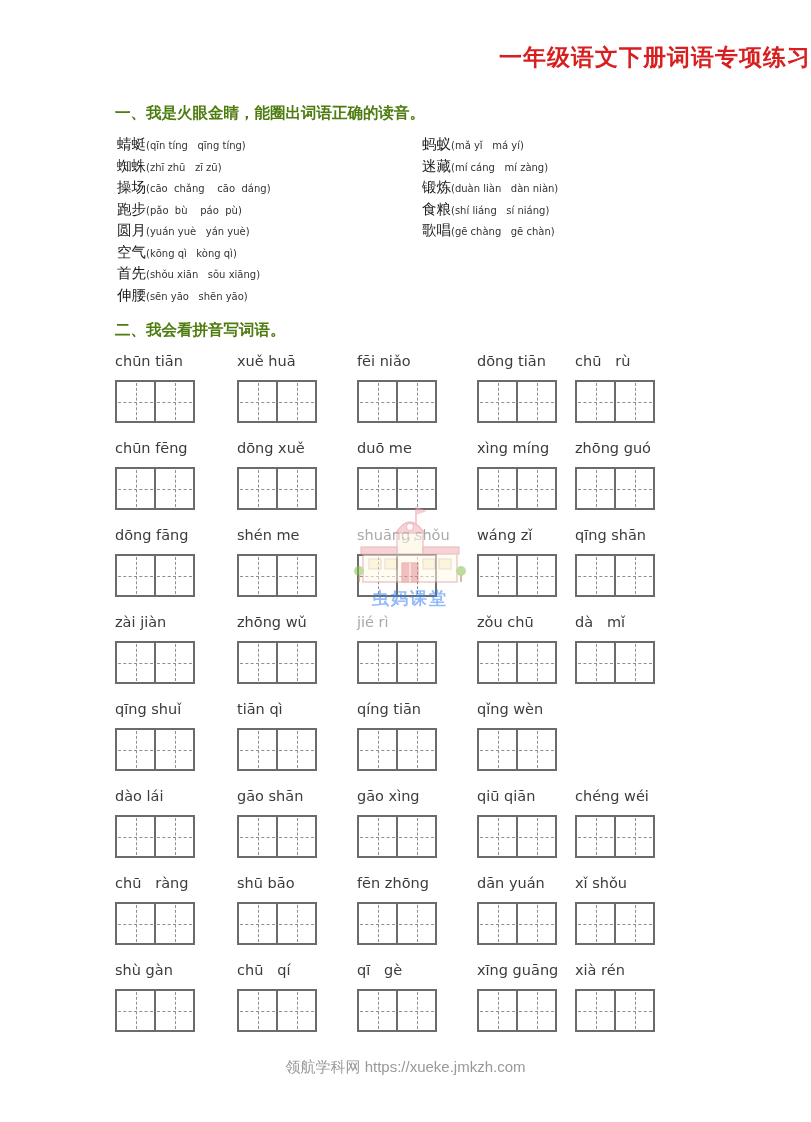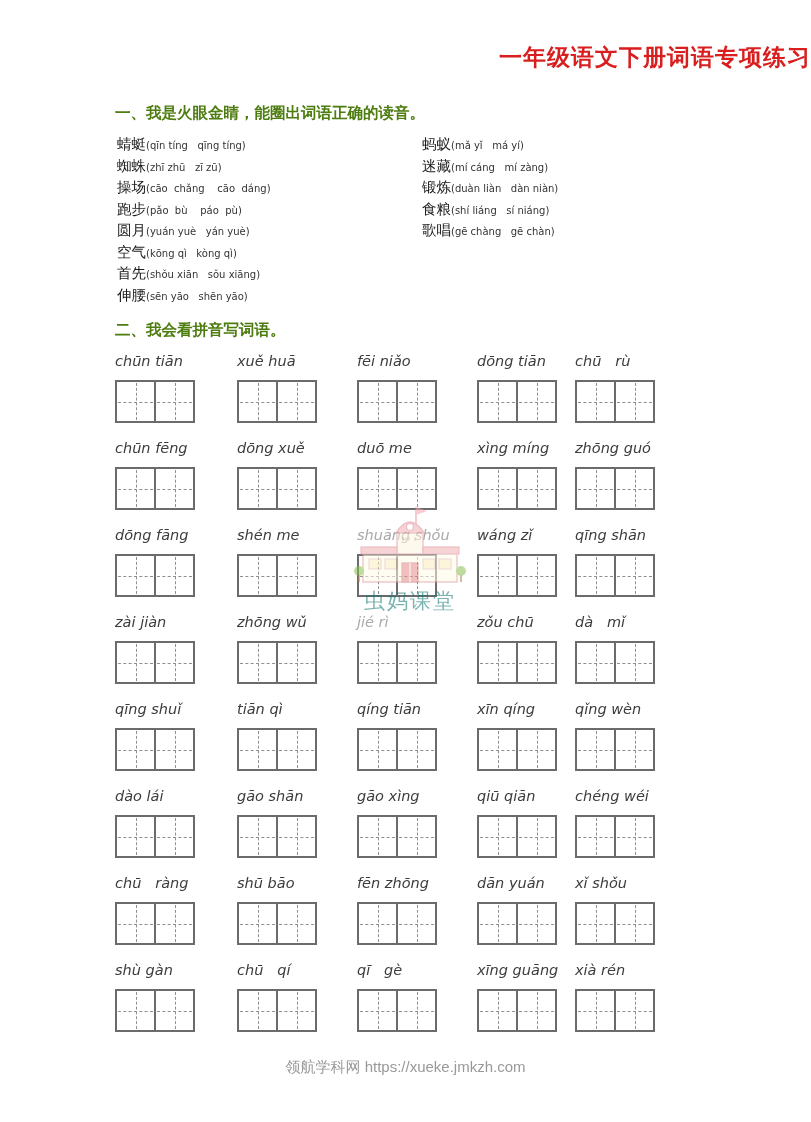--- a/index.html
+++ b/index.html
@@ -24,21 +24,21 @@
     font-size:14.5px; line-height:21.5px;
   }
   .w-item { white-space:pre; }
   .w-item .cn { font-family:"Liberation Serif", serif; color:#1a1a1a; }
   .w-item .opts { font-family:"DejaVu Sans", sans-serif; color:#333; font-size:10px; }
   
   .s2-grid { margin-left:115px; margin-top:12px; }
   .s2-row { display:grid; grid-template-columns:122px 120px 120px 98px 88px; margin-bottom:17px; }
   .s2-label {
     font-family:"DejaVu Sans", sans-serif; font-size:14.5px; color:#3c3c3c;
-    height:27px; white-space:pre;font-style:italic;
+    height:27px; white-space:pre;
   }
   .s2-label.faded { color:#a9a9a9; }
   .wbox {
     display:flex; width:80px; height:43px; box-sizing:border-box;
     border:2px solid #6b6b6b; background:#fff;
   }
   .wcell { position:relative; flex:1; }
   .wcell + .wcell { border-left:2px solid #6b6b6b; }
   .wcell::before {
     content:""; position:absolute; left:1px; right:1px; top:50%;
@@ -47,22 +47,22 @@
   .wcell::after {
     content:""; position:absolute; top:1px; bottom:1px; left:50%;
     border-left:1.6px dashed #8f8f8f;
   }
   
   .watermark {
     position:absolute; left:350px; top:503px; width:120px; text-align:center;
     opacity:0.55; pointer-events:none; z-index:5;
   }
   .watermark .wm-text {
-    margin-top:-2px; font-size:21px; font-weight:normal; letter-spacing:2px;
-    color:#0f766e; font-family:"Liberation Sans", sans-serif;
+    margin-top:-2px; font-size:17px; font-weight:bold; letter-spacing:2px;
+    color:#3b82f6; font-family:"Liberation Sans", sans-serif;
   }
   
   .footer {
     position:absolute; left:0; right:0; top:1058px; text-align:center;
     font-size:15px; color:#999; font-family:"Liberation Sans", sans-serif;
   }
 </style>
 </head>
 <body>
 
@@ -255,27 +255,20 @@
           </div>
         </div>
         <div class="s2-cell">
           <div class="s2-label">qíng tiān</div>
           <div class="wbox">
             <div class="wcell"></div>
             <div class="wcell"></div>
           </div>
         </div>
         <div class="s2-cell">
-          <div class="s2-label">xīn qíng</div>
-          <div class="wbox">
-            <div class="wcell"></div>
-            <div class="wcell"></div>
-          </div>
-        </div>
-        <div class="s2-cell">
           <div class="s2-label">qǐng wèn</div>
           <div class="wbox">
             <div class="wcell"></div>
             <div class="wcell"></div>
           </div>
         </div>
       </div>
       <div class="s2-row">
         <div class="s2-cell">
           <div class="s2-label">dào lái</div>

